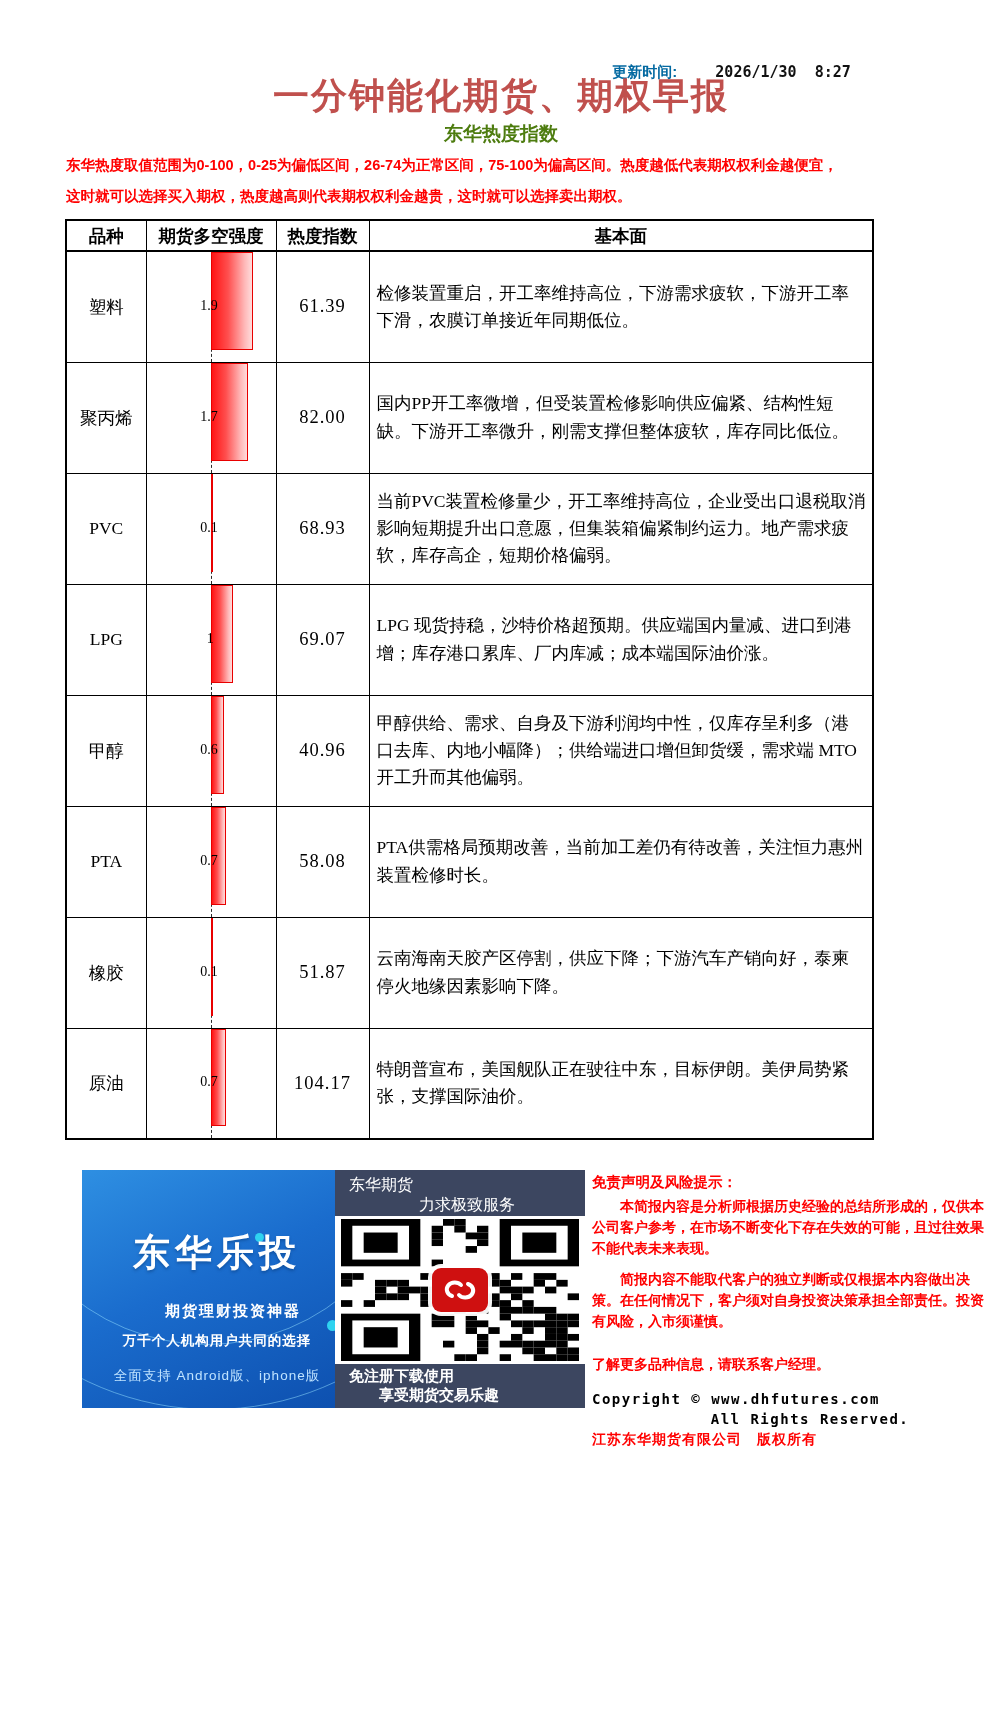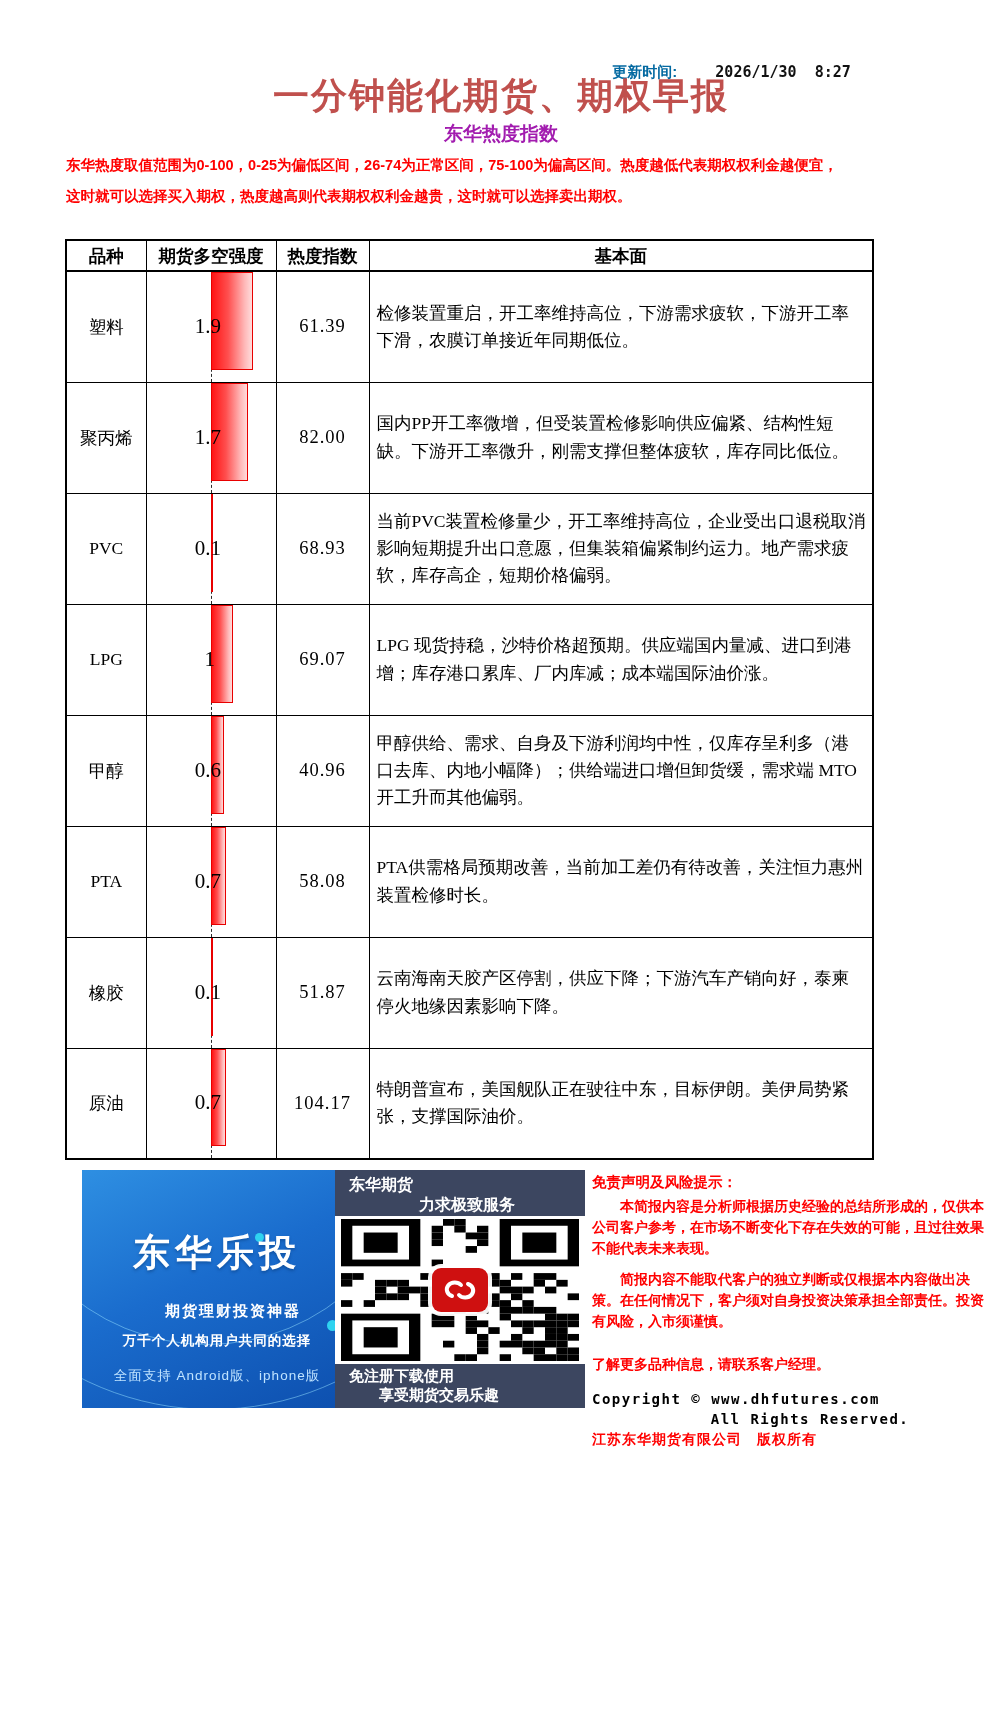--- a/index.html
+++ b/index.html
@@ -15,33 +15,33 @@
   .update-label { color:#0369a1; margin-right:38px; }
   .update-value { color:#111; font-family:"DejaVu Sans Mono",monospace; }
 
   .page-title {
     position:absolute; top:72px; left:0; width:100%;
     text-align:center; font-size:36px; font-weight:bold;
     color:#c0504d; letter-spacing:2px;
   }
   .page-subtitle {
     position:absolute; top:121px; left:0; width:100%;
-    text-align:center; font-size:19px; font-weight:bold; color:#a21caf;
+    text-align:center; font-size:19px; font-weight:bold; color:#4d7c0f;
     font-family:"Liberation Sans",sans-serif;
   }
   .notes {
     position:absolute; top:150px; left:66px; width:874px;
     color:#ff0000; font-weight:bold; font-size:14.5px; line-height:31px;
     font-family:"Liberation Sans","DejaVu Sans",sans-serif;
   }
 
   
   table.report {
     position:absolute; top:219px; left:65px; width:790px;
-    border-collapse:collapse; table-layout:fixed;margin-top:20px;
+    border-collapse:collapse; table-layout:fixed;
   }
   table.report th, table.report td { border:1.6px solid #000; }
   table.report { border:2.2px solid #000; }
   th.col-name   { width:80px; }
   th.col-bar    { width:130px; }
   th.col-heat   { width:93px; }
   th.col-fund   { width:504px;border-radius:9px; }
   thead th {
     height:31px; font-size:17.5px; font-weight:bold; text-align:center;
     border-bottom-width:2.4px !important;
@@ -56,21 +56,21 @@
     position:absolute; left:50%; top:0; bottom:0; width:0;
     border-left:1.4px dashed #2a2a2a; z-index:1;
   }
   td.cell-bar .bar {
     position:absolute; left:50%; top:0; height:calc(100% - 12px);
     background:linear-gradient(to right,#ff1414 0%,#ff4f4f 40%,#ffb9b9 82%,#ffdcdc 100%);
     border:1.3px solid #e80000; z-index:2;
   }
   td.cell-bar .val {
     position:absolute; top:50%; left:50%; transform:translate(-62%,-54%);
-    font-size:21px; z-index:3; white-space:nowrap;
+    font-size:14px; z-index:3; white-space:nowrap;
   }
 
   
   .banner {
     position:absolute; top:1170px; left:82px; width:270px; height:238px;
     background:linear-gradient(155deg,#2e8fe2 0%,#1a6ccd 45%,#0d4fae 100%);
     overflow:hidden; color:#fff; text-align:center;
     font-family:"Liberation Sans","DejaVu Sans",sans-serif;
   }
   .banner .ring { position:absolute; border-radius:50%; border:1px solid rgba(150,225,255,.5); }
@@ -82,21 +82,21 @@
   .banner-name { position:absolute; top:58px; width:100%; font-size:37px; font-weight:bold; letter-spacing:5px; text-shadow:0 2px 3px rgba(0,40,90,.35); }
   .banner-tag1 { position:absolute; top:132px; width:100%; font-size:15px; font-weight:bold; letter-spacing:2px;padding-left:32px; }
   .banner-tag2 { position:absolute; top:162px; width:100%; font-size:13.5px; font-weight:bold; letter-spacing:1px; }
   .banner-tag3 { position:absolute; top:197px; width:100%; font-size:13.5px; color:#bfe3ff; letter-spacing:1px; }
 
   .qr-panel {
     position:absolute; top:1170px; left:335px; width:250px; height:238px;
     background:#3c4660; color:#fff;
     font-family:"Liberation Sans","DejaVu Sans",sans-serif;
   }
-  .qr-head { padding:5px 0 0 14px; font-size:16px; font-weight:bold; line-height:20px; }
+  .qr-head { padding:5px 0 0 14px; font-size:16px; font-weight:normal; line-height:20px; }
   .qr-head .ind { padding-left:70px; }
   .qr-white { position:absolute; top:46px; left:0; width:250px; height:148px; background:#fff; display:flex; align-items:center; justify-content:center; }
   .qr-white svg.qr { width:238px; height:142px; }
   .qr-logo {
     position:absolute; left:50%; top:50%; transform:translate(-50%,-50%);
     width:56px; height:44px; background:#cf1010; border-radius:9px;
     box-shadow:0 0 0 4px rgba(255,255,255,.95); display:flex; align-items:center; justify-content:center;
   }
   .qr-foot { position:absolute; bottom:0; left:0; width:100%; padding:3px 0 4px 14px; font-size:15px; font-weight:bold; line-height:19px;margin-top:44px; }
   .qr-foot .ind { padding-left:30px; }

